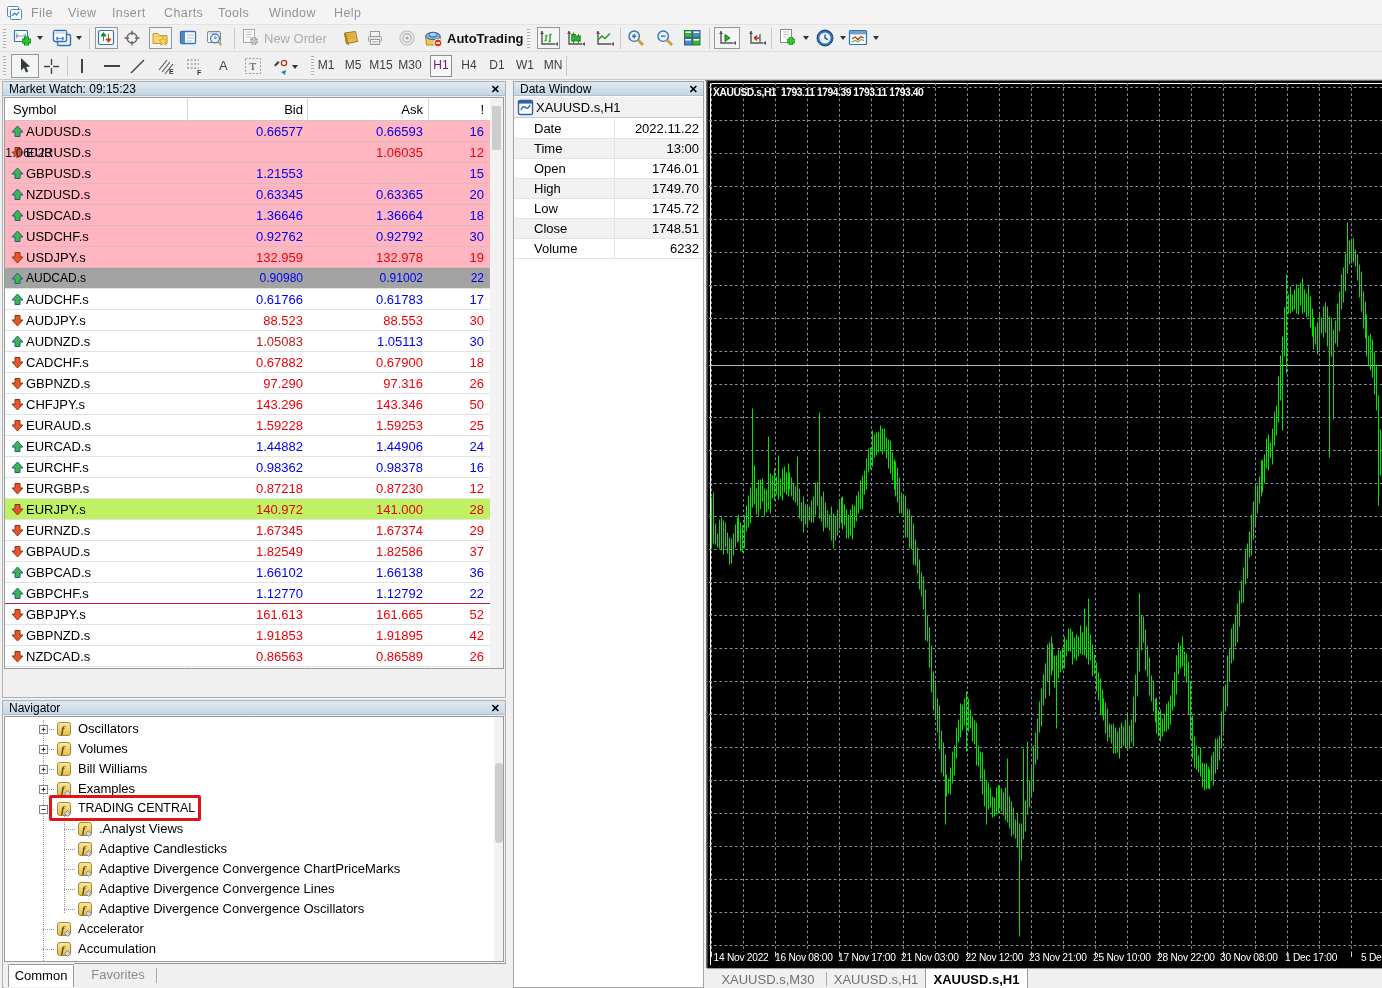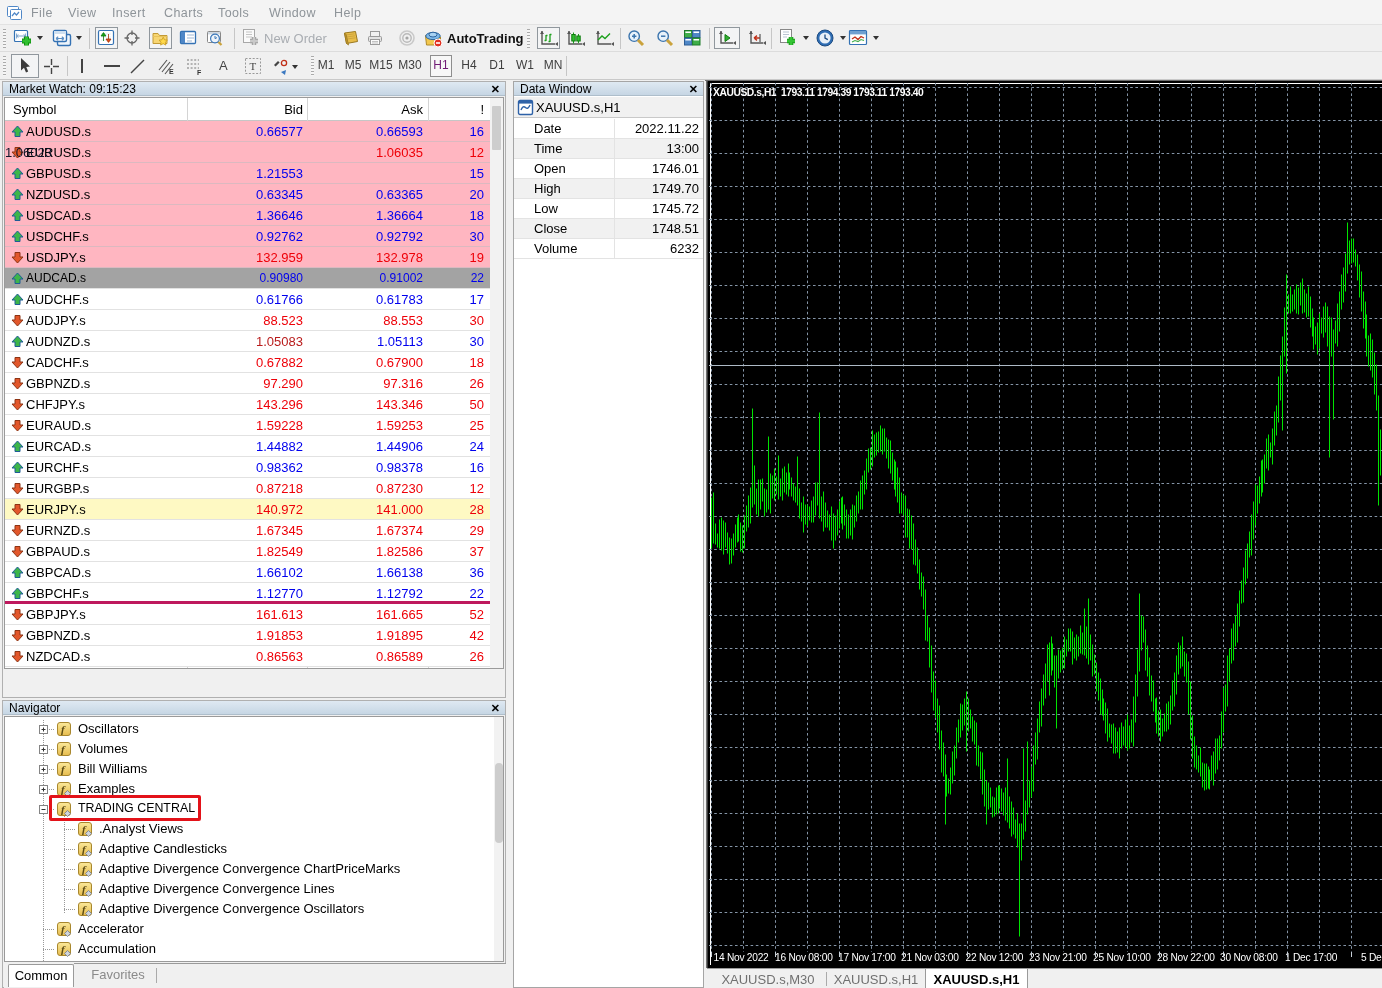--- a/index.html
+++ b/index.html
@@ -397,21 +397,21 @@
       </div>
       <div class="abs" style="left:0;top:380px;width:498px;height:21px;background:#fff;border-bottom:1px solid #e2e2e2;font-size:13px">
         <svg class="abs" style="left:6px;top:4px" width="13" height="13" viewBox="0 0 13 13">
           <path d="M6.5 12 L1 6 H4 V1.5 H9 V6 H12 Z" fill="#e2572b" stroke="#8d3414" stroke-width="1"></path>
         </svg>
         <span class="abs" style="left:21px;top:3px;color:#000">EURGBP.s</span>
         <span class="abs" style="left:0;top:3px;width:298px;text-align:right;color:#ee0008">0.87218</span>
         <span class="abs" style="left:0;top:3px;width:418px;text-align:right;color:#ee0008">0.87230</span>
         <span class="abs" style="left:0;top:3px;width:479px;text-align:right;color:#ee0008">12</span>
       </div>
-      <div class="abs" style="left:0;top:401px;width:498px;height:21px;background:#fef9c3;border-bottom:1px solid #e2e2e2;font-size:13px">
+      <div class="abs" style="left:0;top:401px;width:498px;height:21px;background:#bef264;border-bottom:1px solid #e2e2e2;font-size:13px">
         <svg class="abs" style="left:6px;top:4px" width="13" height="13" viewBox="0 0 13 13">
           <path d="M6.5 12 L1 6 H4 V1.5 H9 V6 H12 Z" fill="#e2572b" stroke="#8d3414" stroke-width="1"></path>
         </svg>
         <span class="abs" style="left:21px;top:3px;color:#000">EURJPY.s</span>
         <span class="abs" style="left:0;top:3px;width:298px;text-align:right;color:#ee0008">140.972</span>
         <span class="abs" style="left:0;top:3px;width:418px;text-align:right;color:#ee0008">141.000</span>
         <span class="abs" style="left:0;top:3px;width:479px;text-align:right;color:#ee0008">28</span>
       </div>
       <div class="abs" style="left:0;top:422px;width:498px;height:21px;background:#fff;border-bottom:1px solid #e2e2e2;font-size:13px">
         <svg class="abs" style="left:6px;top:4px" width="13" height="13" viewBox="0 0 13 13">
@@ -433,21 +433,21 @@
       </div>
       <div class="abs" style="left:0;top:464px;width:498px;height:21px;background:#fff;border-bottom:1px solid #e2e2e2;font-size:13px">
         <svg class="abs" style="left:6px;top:4px" width="13" height="13" viewBox="0 0 13 13">
           <path d="M6.5 1 L12 7 H9 V11.5 H4 V7 H1 Z" fill="#3db54a" stroke="#1e5c96" stroke-width="1"></path>
         </svg>
         <span class="abs" style="left:21px;top:3px;color:#000">GBPCAD.s</span>
         <span class="abs" style="left:0;top:3px;width:298px;text-align:right;color:#0000ee">1.66102</span>
         <span class="abs" style="left:0;top:3px;width:418px;text-align:right;color:#0000ee">1.66138</span>
         <span class="abs" style="left:0;top:3px;width:479px;text-align:right;color:#0000ee">36</span>
       </div>
-      <div class="abs" style="left:0;top:485px;width:498px;height:21px;background:#fff;border-bottom:3px solid #be185d;font-size:13px">
+      <div class="abs" style="left:0;top:485px;width:498px;height:21px;background:#fff;border-bottom:1px solid #be185d;font-size:13px">
         <svg class="abs" style="left:6px;top:4px" width="13" height="13" viewBox="0 0 13 13">
           <path d="M6.5 1 L12 7 H9 V11.5 H4 V7 H1 Z" fill="#3db54a" stroke="#1e5c96" stroke-width="1"></path>
         </svg>
         <span class="abs" style="left:21px;top:3px;color:#000">GBPCHF.s</span>
         <span class="abs" style="left:0;top:3px;width:298px;text-align:right;color:#0000ee">1.12770</span>
         <span class="abs" style="left:0;top:3px;width:418px;text-align:right;color:#0000ee">1.12792</span>
         <span class="abs" style="left:0;top:3px;width:479px;text-align:right;color:#0000ee">22</span>
       </div>
       <div class="abs" style="left:0;top:506px;width:498px;height:21px;background:#fff;border-bottom:1px solid #e2e2e2;font-size:13px">
         <svg class="abs" style="left:6px;top:4px" width="13" height="13" viewBox="0 0 13 13">

